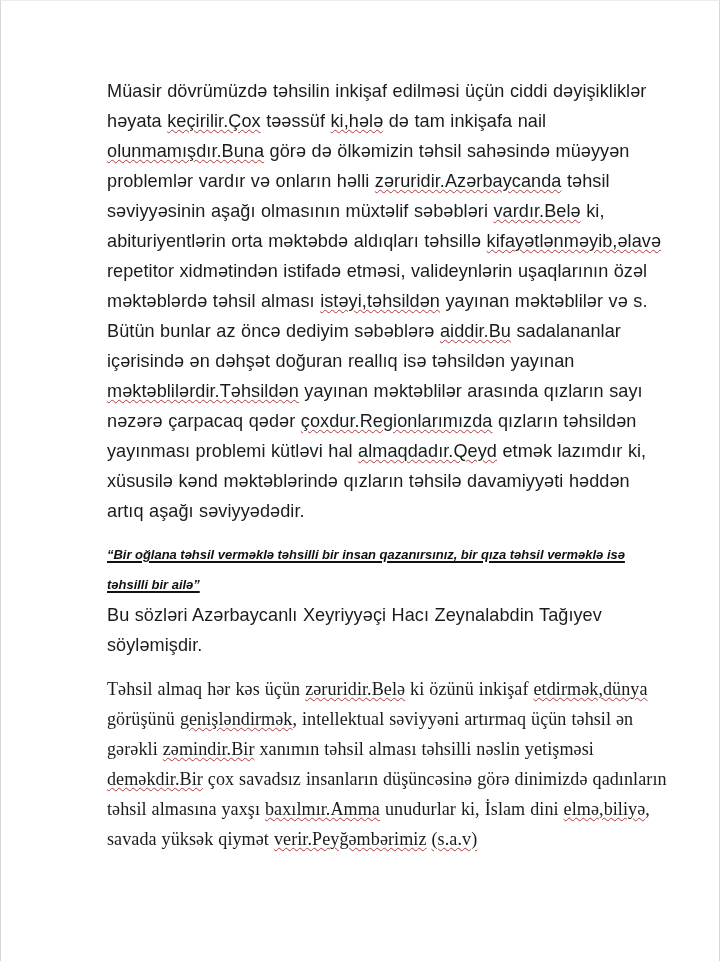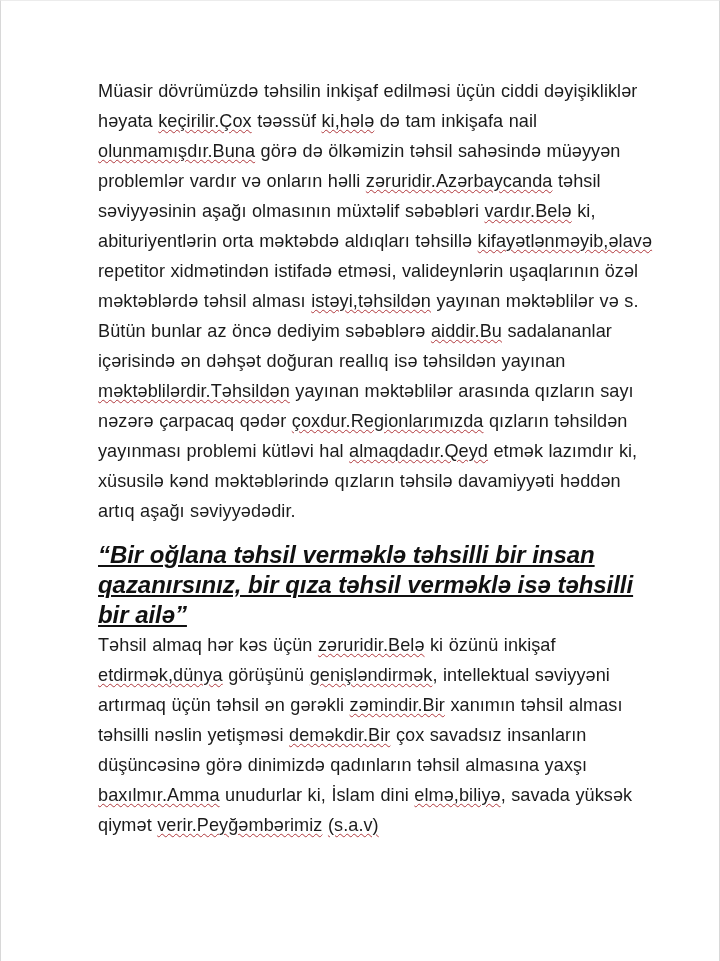--- a/index.html
+++ b/index.html
@@ -24,40 +24,40 @@
   .page-inner {
     position: absolute;
     left: 9px;
     right: 7px;
     top: 1px;
     bottom: 0;
     background: #ffffff;
   }
   .doc-body {
     position: absolute;
-    left: 88px;
+    left: 97px;
     top: 74px;
     width: 562px;
   }
   p.para {
     margin: 0 0 0 0;
     font-size: 18.1px;
     line-height: 30px;
     color: #1b1b1b;
     letter-spacing: 0.004em;
     word-spacing: 0.02em;
     text-align: left;
   }
   p.para + p.para {
     margin-top: 14px;
     font-family: Liberation Serif, serif;
   }
   p.quote {
     margin: 14px 0 0 0;
-    font-size: 24px;
+    font-size: 13px;
     line-height: 30px;
     color: #111111;
     font-weight: bold;
     font-style: italic;
     text-decoration: underline;
     text-underline-offset: 2px;
     text-decoration-thickness: 1.6px;
     letter-spacing: -0.002em;
   }
   
@@ -78,17 +78,18 @@
   }
 </style>
 </head>
 <body>
 
 <div class="page">
   <div class="page-inner">
     <div class="doc-body">
         <p class="para"><span>Müasir dövrümüzdə təhsilin inkişaf edilməsi üçün ciddi dəyişikliklər həyata </span><span class="sp">keçirilir.Çox</span><span> təəssüf </span><span class="sp">ki,hələ</span><span> də tam inkişafa nail </span><span class="sp">olunmamışdır.Buna</span><span> görə də ölkəmizin təhsil sahəsində müəyyən problemlər vardır və onların həlli </span><span class="sp">zəruridir.Azərbaycanda</span><span> təhsil səviyyəsinin aşağı olmasının müxtəlif səbəbləri </span><span class="sp">vardır.Belə</span><span> ki, abituriyentlərin orta məktəbdə aldıqları təhsillə </span><span class="sp">kifayətlənməyib,əlavə</span><span> repetitor xidmətindən istifadə etməsi, valideynlərin uşaqlarının özəl məktəblərdə təhsil alması </span><span class="sp">istəyi,təhsildən</span><span> yayınan məktəblilər və s. Bütün bunlar az öncə dediyim səbəblərə </span><span class="sp">aiddir.Bu</span><span> sadalananlar içərisində ən dəhşət doğuran reallıq isə təhsildən yayınan </span><span class="sp">məktəblilərdir.Təhsildən</span><span> yayınan məktəblilər arasında qızların sayı nəzərə çarpacaq qədər </span><span class="sp">çoxdur.Regionlarımızda</span><span> qızların təhsildən yayınması problemi kütləvi hal </span><span class="sp">almaqdadır.Qeyd</span><span> etmək lazımdır ki, xüsusilə kənd məktəblərində qızların təhsilə davamiyyəti həddən artıq aşağı səviyyədədir.</span></p>
         <p class="quote"><span>“Bir oğlana təhsil verməklə təhsilli bir insan qazanırsınız, bir qıza təhsil verməklə isə təhsilli bir ailə”</span></p>
+        <p class="para"><span>Bu sözləri Azərbaycanlı Xeyriyyəçi Hacı Zeynalabdin Tağıyev söyləmişdir.</span></p>
         <p class="para"><span>Təhsil almaq hər kəs üçün </span><span class="sp">zəruridir.Belə</span><span> ki özünü inkişaf </span><span class="sp">etdirmək,dünya</span><span> görüşünü </span><span class="sp">genişləndirmək</span><span>, intellektual səviyyəni artırmaq üçün təhsil ən gərəkli </span><span class="sp">zəmindir.Bir</span><span> xanımın təhsil alması təhsilli nəslin yetişməsi </span><span class="sp">deməkdir.Bir</span><span> çox savadsız insanların düşüncəsinə görə dinimizdə qadınların təhsil almasına yaxşı </span><span class="sp">baxılmır.Amma</span><span> unudurlar ki, İslam dini </span><span class="sp">elmə,biliyə</span><span>, savada yüksək qiymət </span><span class="sp">verir.Peyğəmbərimiz</span><span> </span><span class="sp">(s.a.v)</span></p>
       </div>
   </div>
   <div class="bottom-edge"></div>
 </div>
 
 </body></html>

